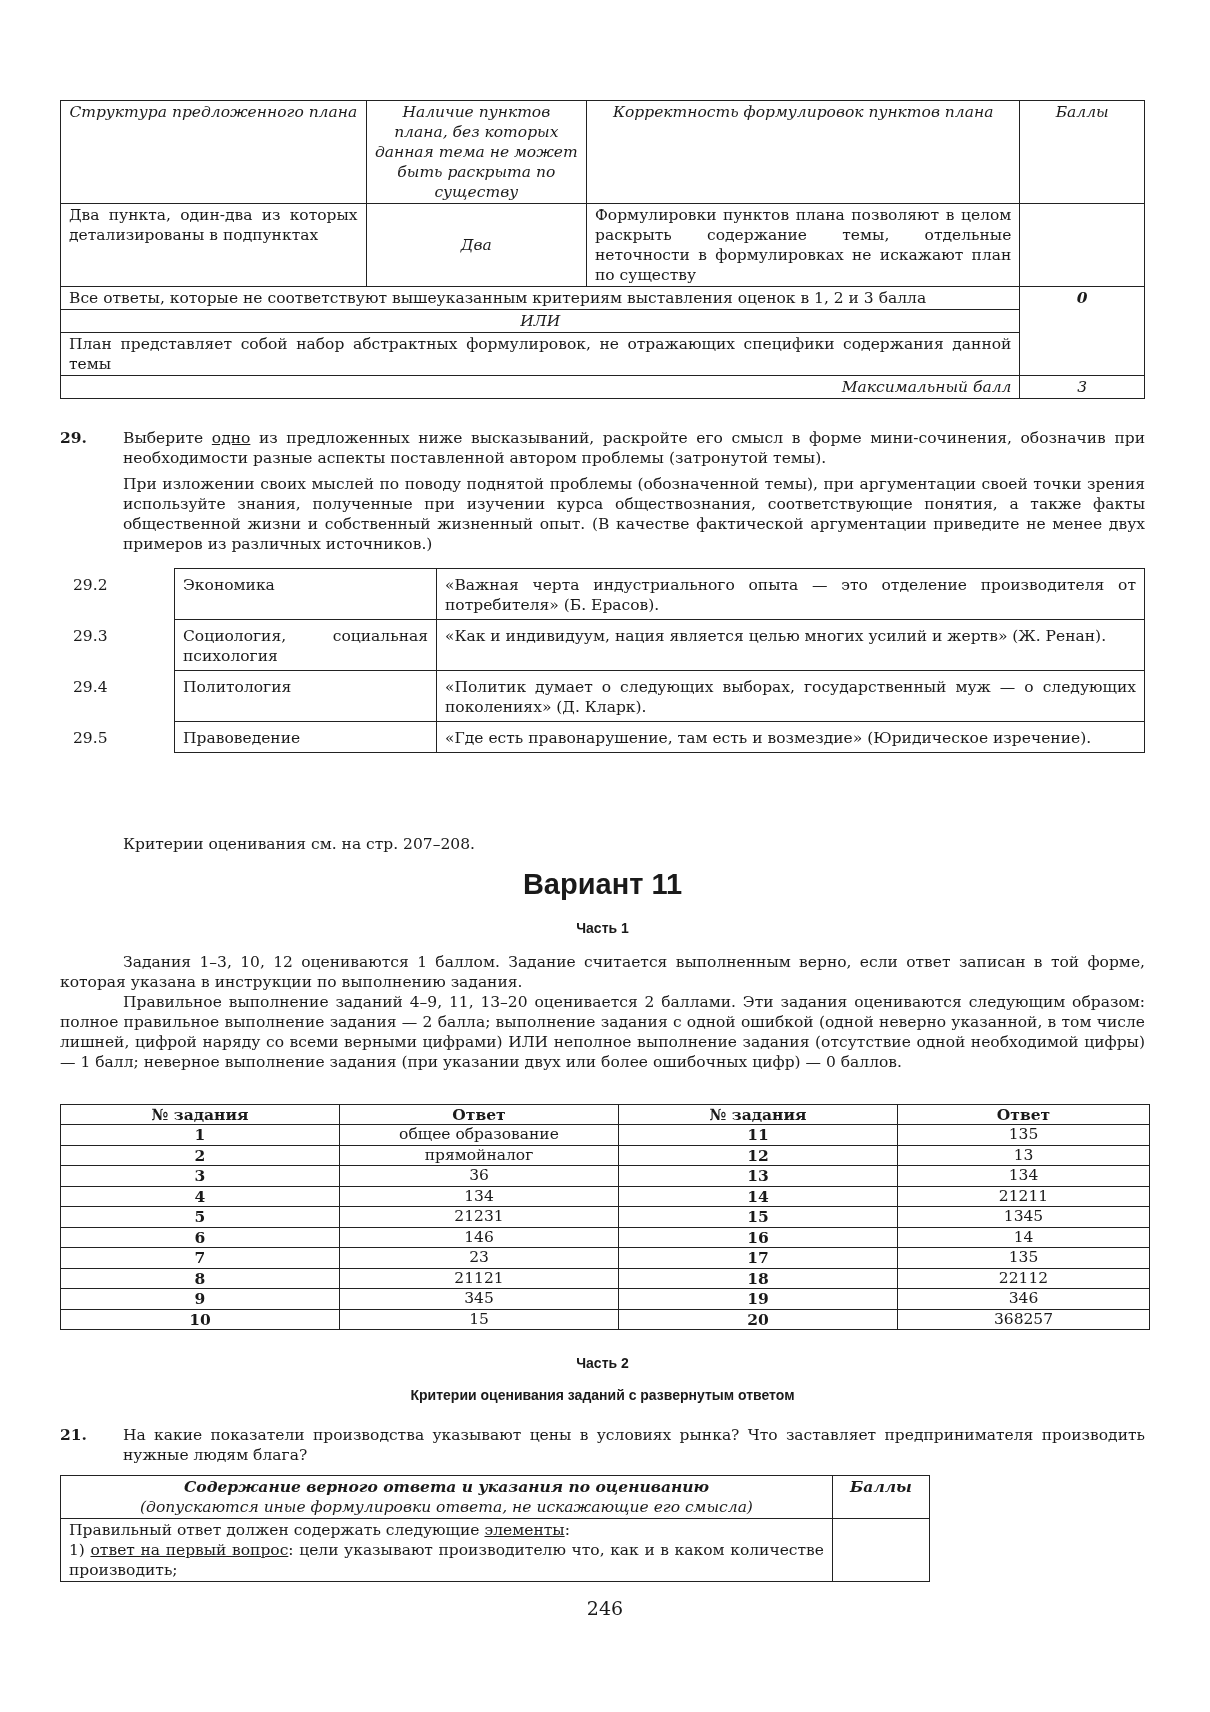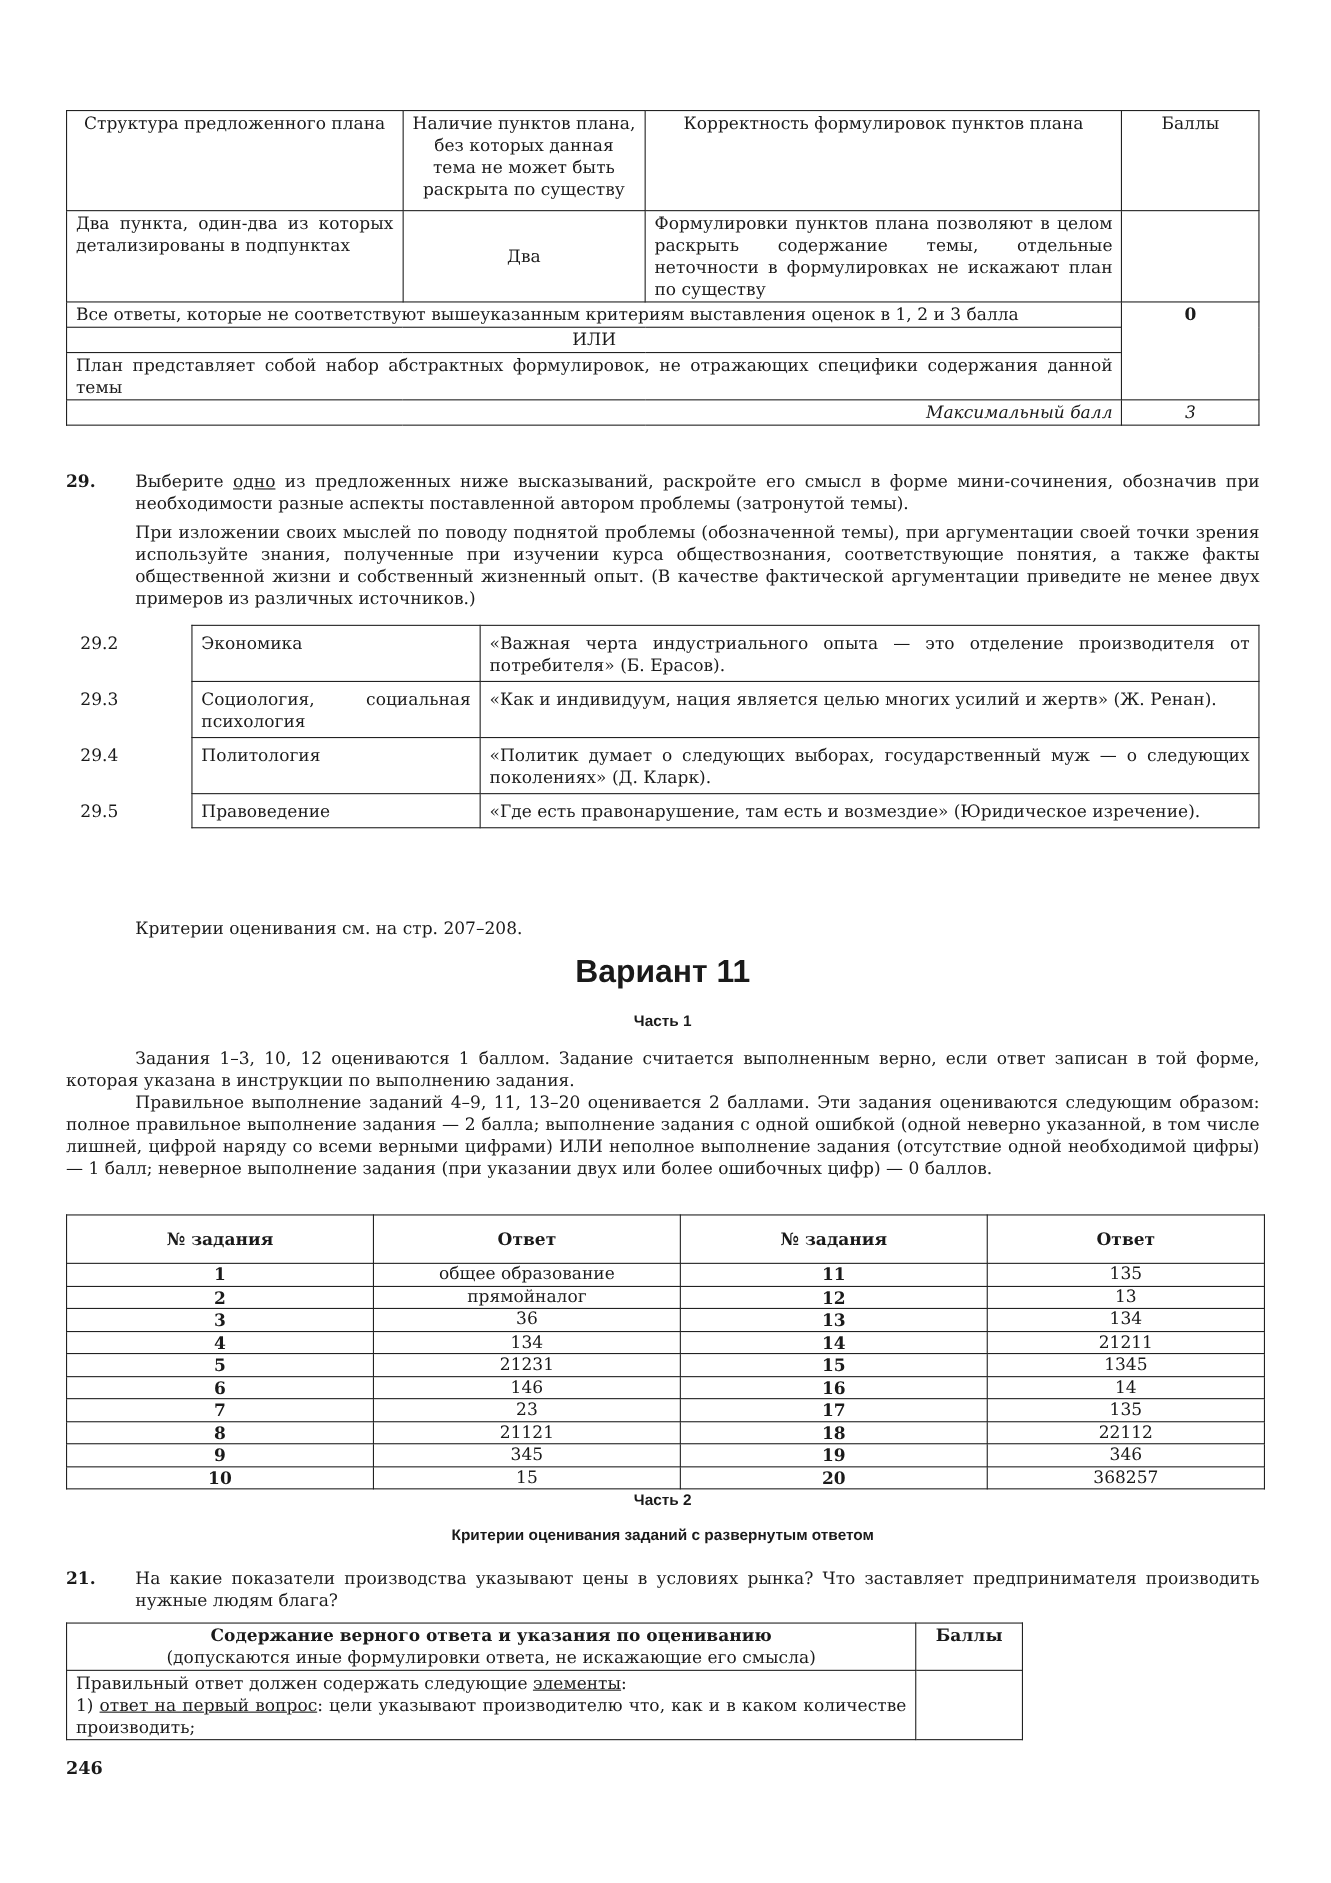--- a/index.html
+++ b/index.html
@@ -6,21 +6,21 @@
   body {
     width: 1210px; height: 1712px; position: relative; overflow: hidden;
     font-family: "DejaVu Serif", "Liberation Serif", serif;
     color: #1a1a1a; font-size: 15.5px; line-height: 20px;
   }
   .page { position: absolute; left: 60px; top: 0; width: 1090px; }
   table { border-collapse: collapse; width: 100%; }
   td, th { border: 1.5px solid #222; vertical-align: top; padding: 1px 8px; font-weight: normal; }
   .t1 { position: absolute; top: 100px; left: 0; width: 1085px; }
   .t1 td { line-height: 20px; }
-  .center { text-align: center; }
+  .center { text-align: center; font-style: italic; }
   .justify { text-align: justify; }
   .italic { font-style: italic; }
   .right { text-align: right; }
   .task { position: absolute; left: 0; width: 1085px; }
   .task .num { position: absolute; left: 0; top: 0; font-weight: bold; }
   .task .body { margin-left: 63px; text-align: justify; }
   .task .body p { margin: 0 0 6px 0; }
   u { text-decoration: underline; }
   .t29 { position: absolute; top: 568px; left: 0; width: 1085px; }
   .t29 td { border: none; }
@@ -32,26 +32,26 @@
   h1, h2 {
     font-family: "Liberation Sans", "DejaVu Sans", sans-serif; font-weight: bold;
     text-align: center; margin: 0; position: absolute; left: 0; width: 1085px;
   }
   h1 { font-size: 29px; top: 874px; }
   h2 { font-size: 14px; text-align: center; }
   .intro { position: absolute; top: 952px; left: 0; width: 1085px; text-align: justify; }
   .intro p { margin: 0; text-indent: 63px; }
   .ans { position: absolute; top: 1104px; left: 0; width: 1090px; }
   .ans td { text-align: center; padding: 0 4px; line-height: 19.5px; border: 1.2px solid #222; }
-  .ans th { font-weight: bold; text-align: center; padding: 12px 4px; border: 1.2px solid #222; line-height: 19px; }
+  .ans th { font-weight: bold; text-align: center; padding: 0 4px; border: 1.2px solid #222; line-height: 19px; }
   .ans td.n { font-weight: bold; }
   .t21 { position: absolute; top: 1475px; left: 0; width: 870px; }
   .t21 th { font-weight: bold; line-height: 20px; }
   .t21 td { line-height: 20px; }
-  .pageno { position: absolute; top: 1598px; left: 0; width: 1090px; text-align: left; font-weight: bold; font-size: 16px; }
+  .pageno { position: absolute; top: 1598px; left: 0; width: 1090px; text-align: center; font-weight: normal; font-size: 19px; }
 </style>
 </head>
 <body>
 
 <div class="page">
 
   <table class="t1">
     <tbody>
         <tr>
       <td class="center" style="width:270px;height:88px;">Структура предложенного плана</td>

